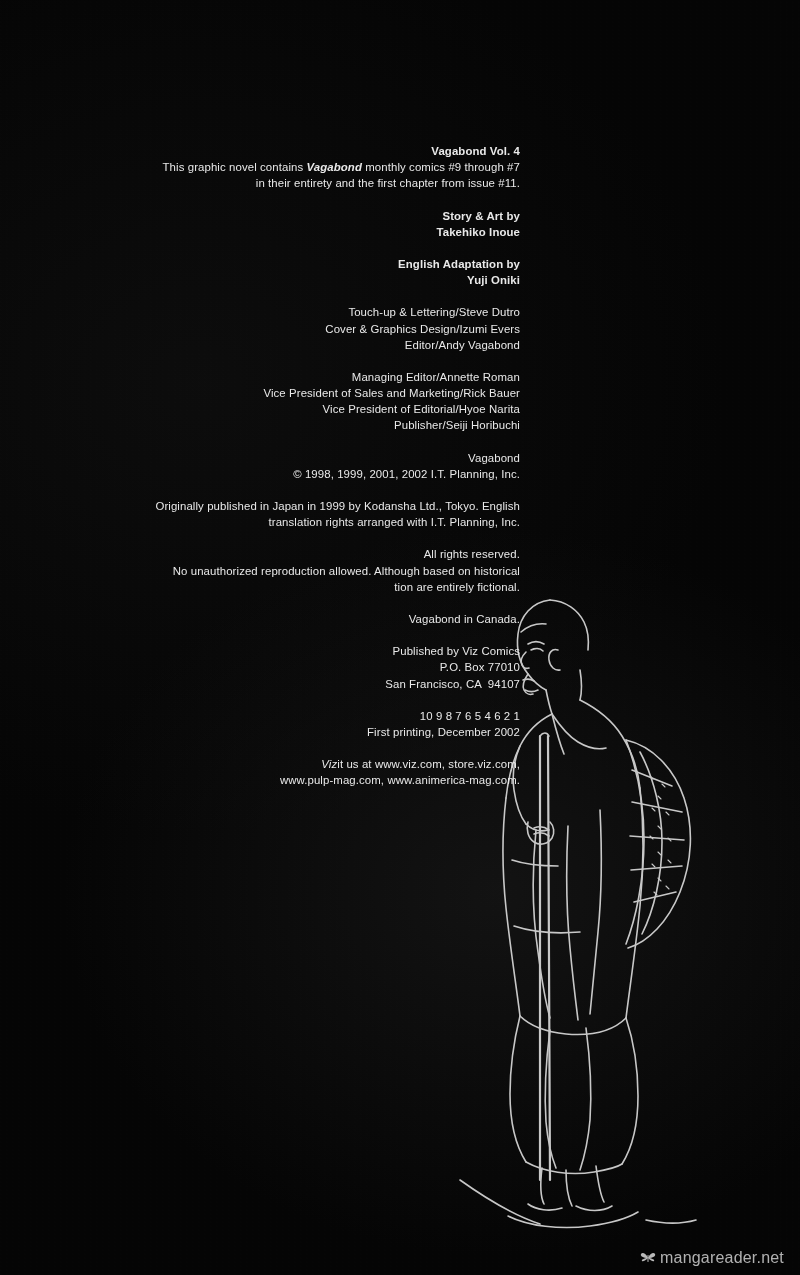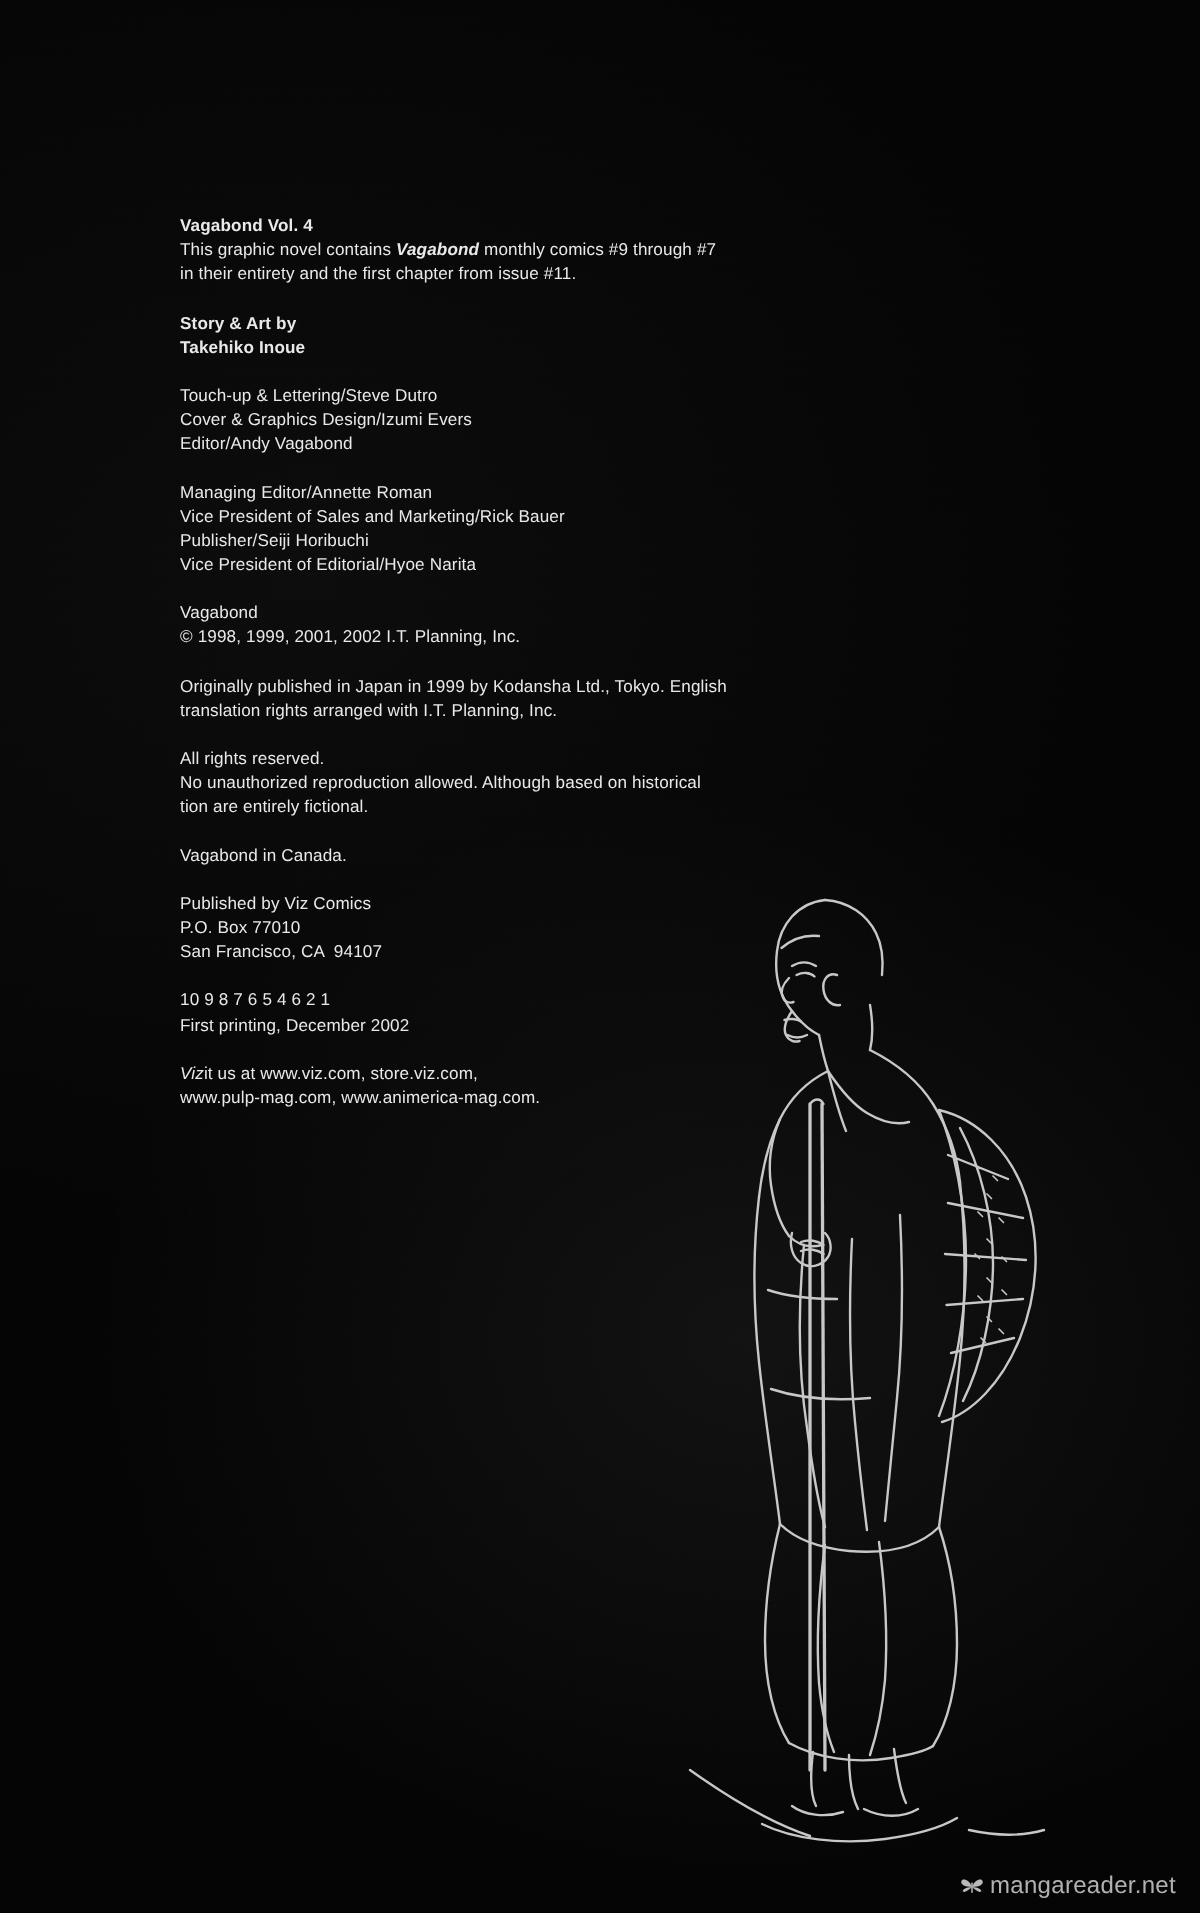--- a/index.html
+++ b/index.html
@@ -35,20 +35,21 @@
   }
   .colophon {
     position: absolute;
     left: 120px;
     top: 143px;
     width: 400px;
     color: #e9e9e9;
     font-size: 11.4px;
     line-height: 1.42;
     letter-spacing: 0.1px;
+    text-align: right;
   }
   .blk {
     margin-bottom: 16px;
   }
   .line { white-space: pre-wrap; }
   .bold { font-weight: bold; }
   .ital { font-style: italic; }
 
   .watermark {
     position: absolute;
@@ -187,32 +188,36 @@
       <div class="line bold">Vagabond Vol. 4</div>
       <div class="line"><span>This graphic novel contains </span><span class="bold ital">Vagabond</span><span> monthly comics #9 through #7</span></div>
       <div class="line">in their entirety and the first chapter from issue #11.</div>
     </div>
 
     <div class="blk">
       <div class="line bold">Story &amp; Art by</div>
       <div class="line bold">Takehiko Inoue</div>
     </div>
 
+    <div class="blk">
+      <div class="line bold">English Adaptation by</div>
+      <div class="line bold">Yuji Oniki</div>
+    </div>
 
     <div class="blk">
       <div class="line">Touch-up &amp; Lettering/Steve Dutro</div>
       <div class="line">Cover &amp; Graphics Design/Izumi Evers</div>
       <div class="line">Editor/Andy Vagabond</div>
     </div>
 
     <div class="blk">
       <div class="line">Managing Editor/Annette Roman</div>
       <div class="line">Vice President of Sales and Marketing/Rick Bauer</div>
+      <div class="line">Vice President of Editorial/Hyoe Narita</div>
       <div class="line">Publisher/Seiji Horibuchi</div>
-      <div class="line">Vice President of Editorial/Hyoe Narita</div>
     </div>
 
     <div class="blk">
       <div class="line">Vagabond</div>
       <div class="line">© 1998, 1999, 2001, 2002 I.T. Planning, Inc.</div>
     </div>
 
     <div class="blk">
       <div class="line">Originally published in Japan in 1999 by Kodansha Ltd., Tokyo. English</div>
       <div class="line">translation rights arranged with I.T. Planning, Inc.</div>

